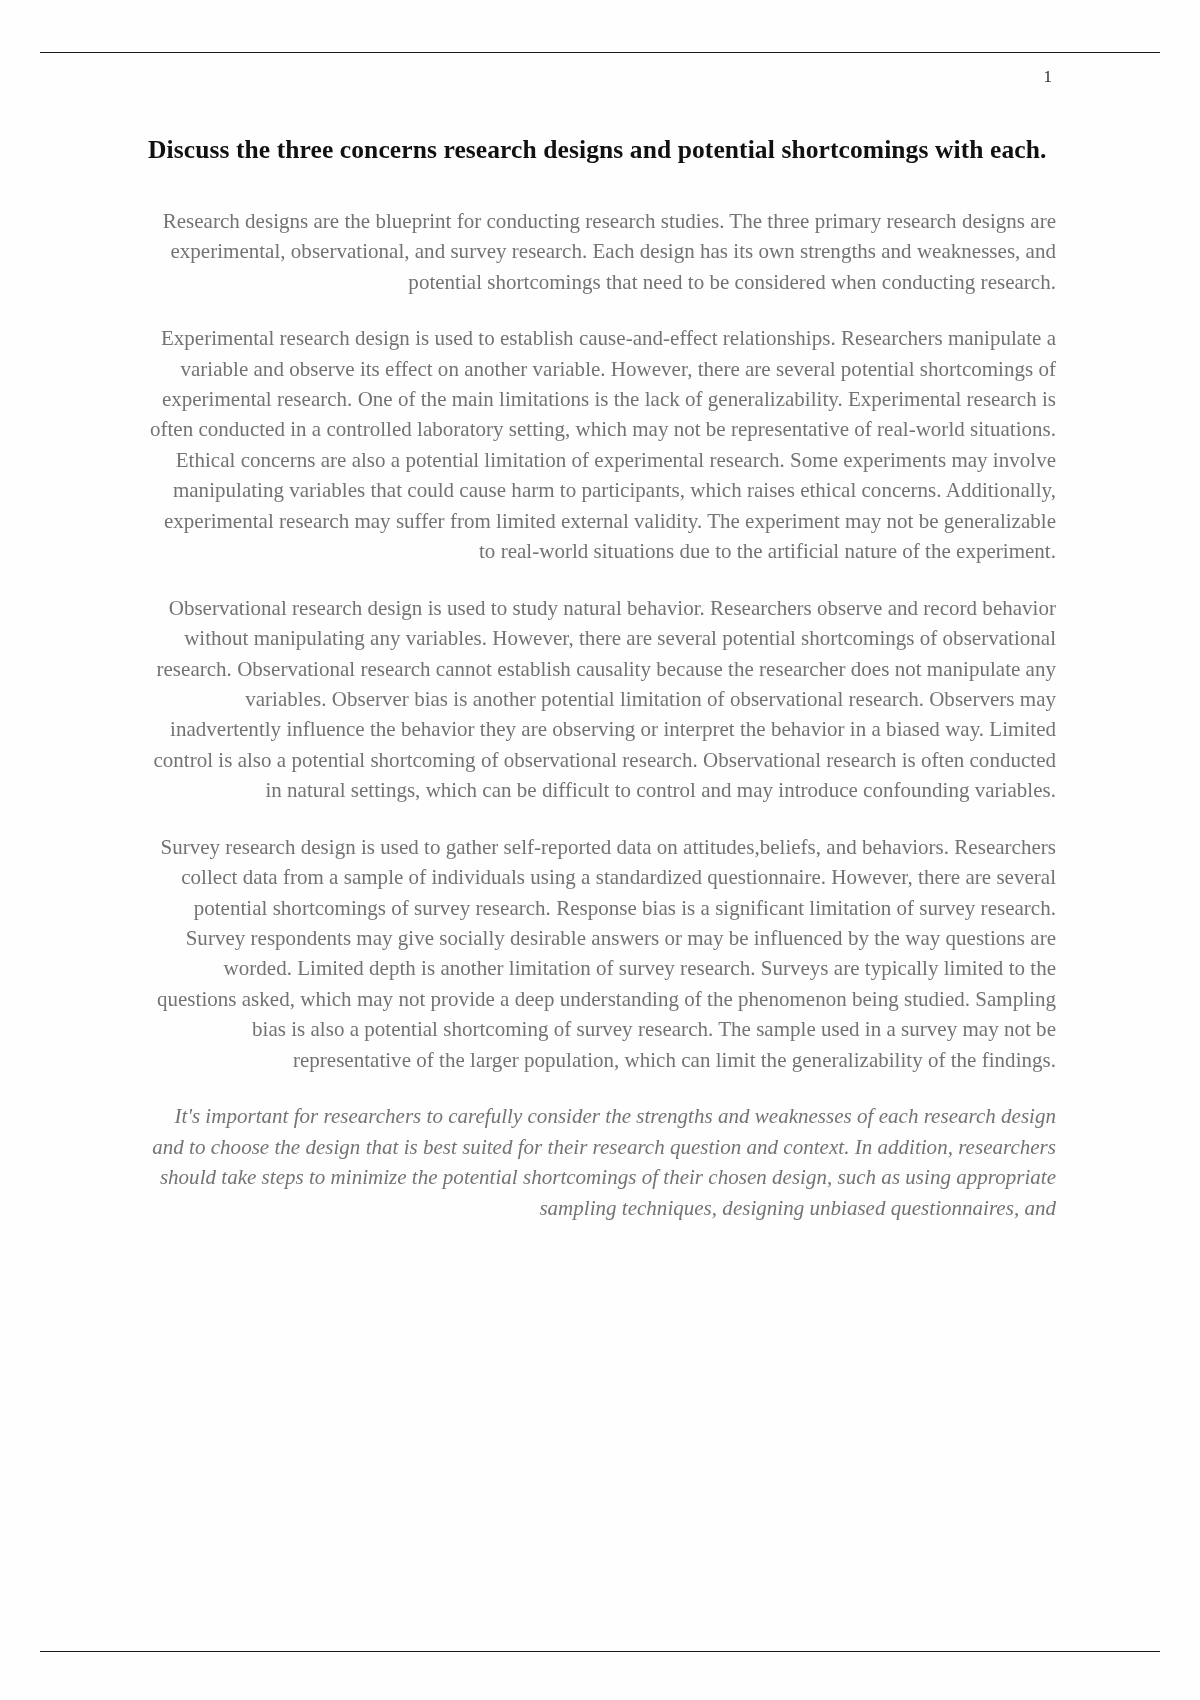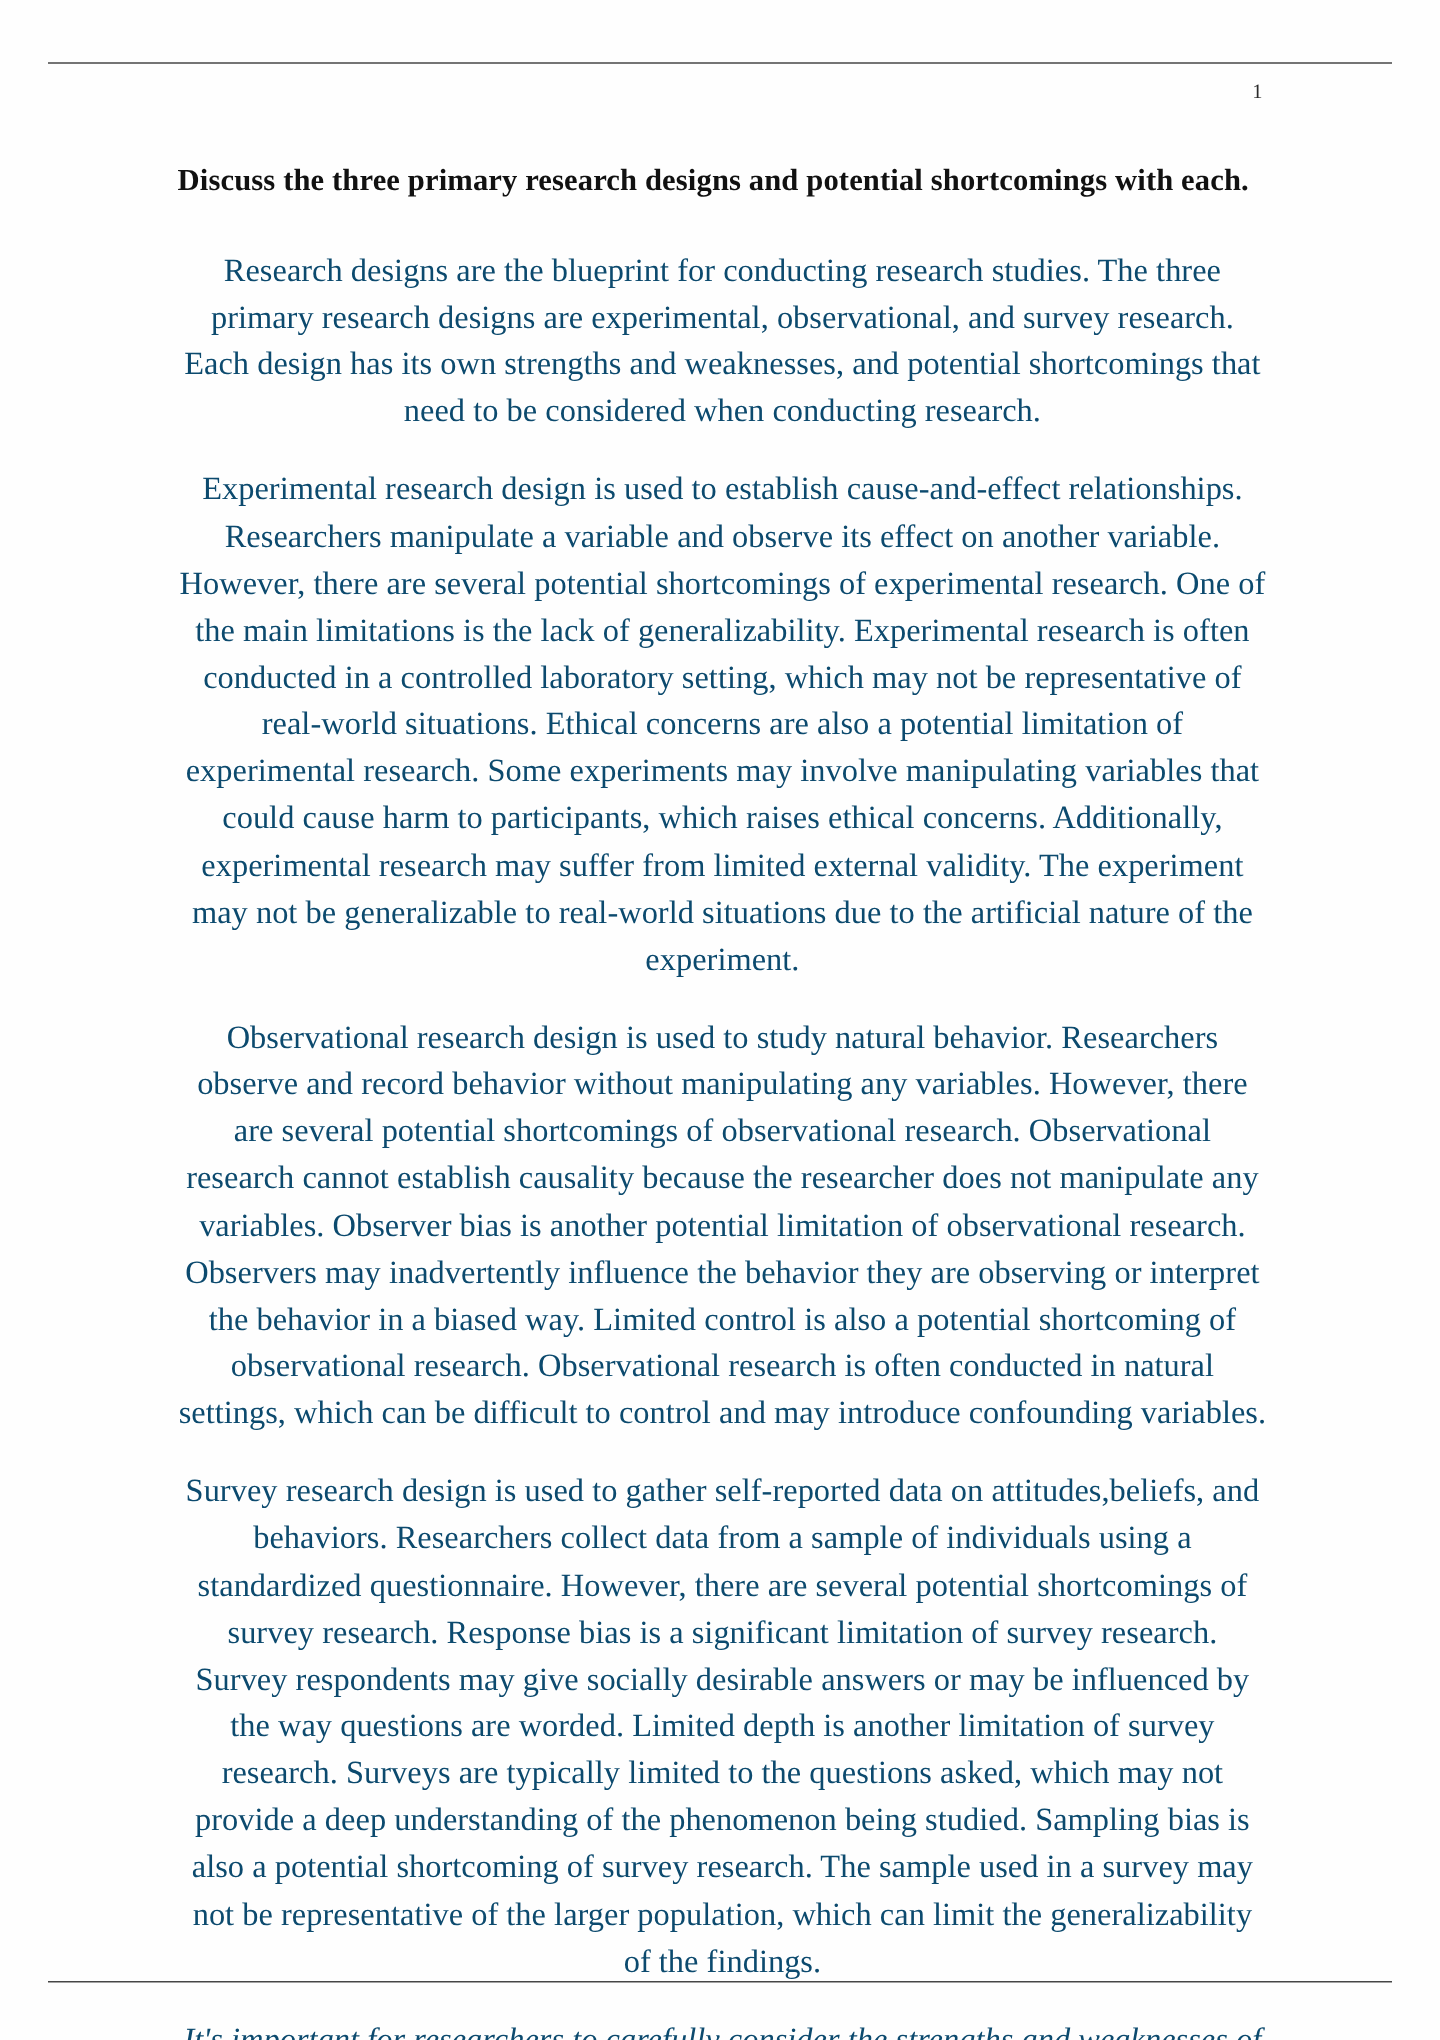--- a/index.html
+++ b/index.html
@@ -52,44 +52,44 @@
   .doc-title {
     font-size: 25.5px;
     font-weight: bold;
     line-height: 1.72;
     margin: 0 0 34px 0;
     letter-spacing: 0.1px;
     color: #111;
     max-width: 905px;
   }
   .para {
-    font-size: 27px;
+    font-size: 21px;
     line-height: 1.45;
     margin: 0 0 26px 0;
-    text-align: center;
-    color: #0c4a6e;
+    text-align: right;
+    color: #737373;
     letter-spacing: 0.02px;
   }
   .para:last-child {
     margin-bottom: 0;
     font-style: italic;
   }
 </style>
 </head>
 <body>
 
 <div class="page">
 
   <div class="rule-top"></div>
 
   <div class="page-number">1</div>
 
   <div class="content">
 
-    <h1 class="doc-title">Discuss the three primary research designs and potential shortcomings with each.</h1>
+    <h1 class="doc-title">Discuss the three concerns research designs and potential shortcomings with each.</h1>
 
     <p class="para">Research designs are the blueprint for conducting research studies. The three primary research designs are experimental, observational, and survey research. Each design has its own strengths and weaknesses, and potential shortcomings that need to be considered when conducting research.</p>
     <p class="para">Experimental research design is used to establish cause-and-effect relationships. Researchers manipulate a variable and observe its effect on another variable. However, there are several potential shortcomings of experimental research. One of the main limitations is the lack of generalizability. Experimental research is often conducted in a controlled laboratory setting, which may not be representative of real-world situations. Ethical concerns are also a potential limitation of experimental research. Some experiments may involve manipulating variables that could cause harm to participants, which raises ethical concerns. Additionally, experimental research may suffer from limited external validity. The experiment may not be generalizable to real-world situations due to the artificial nature of the experiment.</p>
     <p class="para">Observational research design is used to study natural behavior. Researchers observe and record behavior without manipulating any variables. However, there are several potential shortcomings of observational research. Observational research cannot establish causality because the researcher does not manipulate any variables. Observer bias is another potential limitation of observational research. Observers may inadvertently influence the behavior they are observing or interpret the behavior in a biased way. Limited control is also a potential shortcoming of observational research. Observational research is often conducted in natural settings, which can be difficult to control and may introduce confounding variables.</p>
     <p class="para">Survey research design is used to gather self-reported data on attitudes,beliefs, and behaviors. Researchers collect data from a sample of individuals using a standardized questionnaire. However, there are several potential shortcomings of survey research. Response bias is a significant limitation of survey research. Survey respondents may give socially desirable answers or may be influenced by the way questions are worded. Limited depth is another limitation of survey research. Surveys are typically limited to the questions asked, which may not provide a deep understanding of the phenomenon being studied. Sampling bias is also a potential shortcoming of survey research. The sample used in a survey may not be representative of the larger population, which can limit the generalizability of the findings.</p>
     <p class="para">It's important for researchers to carefully consider the strengths and weaknesses of each research design and to choose the design that is best suited for their research question and context. In addition, researchers should take steps to minimize the potential shortcomings of their chosen design, such as using appropriate sampling techniques, designing unbiased questionnaires, and</p>
 
   </div>
 
   <div class="rule-bottom"></div>

